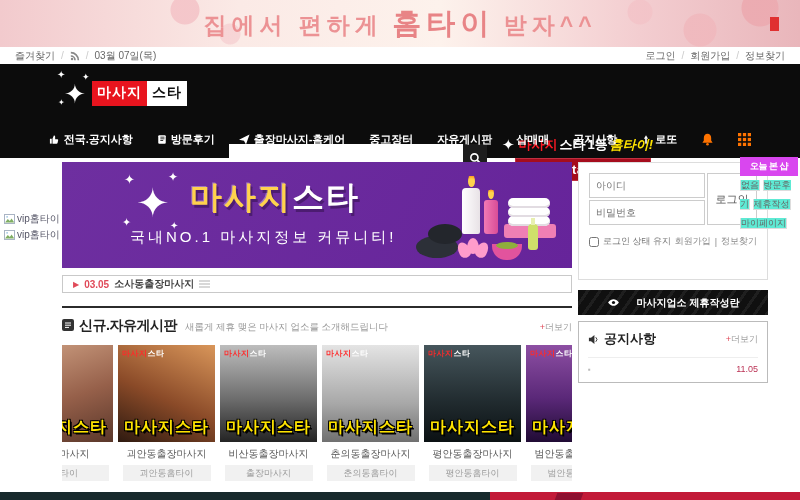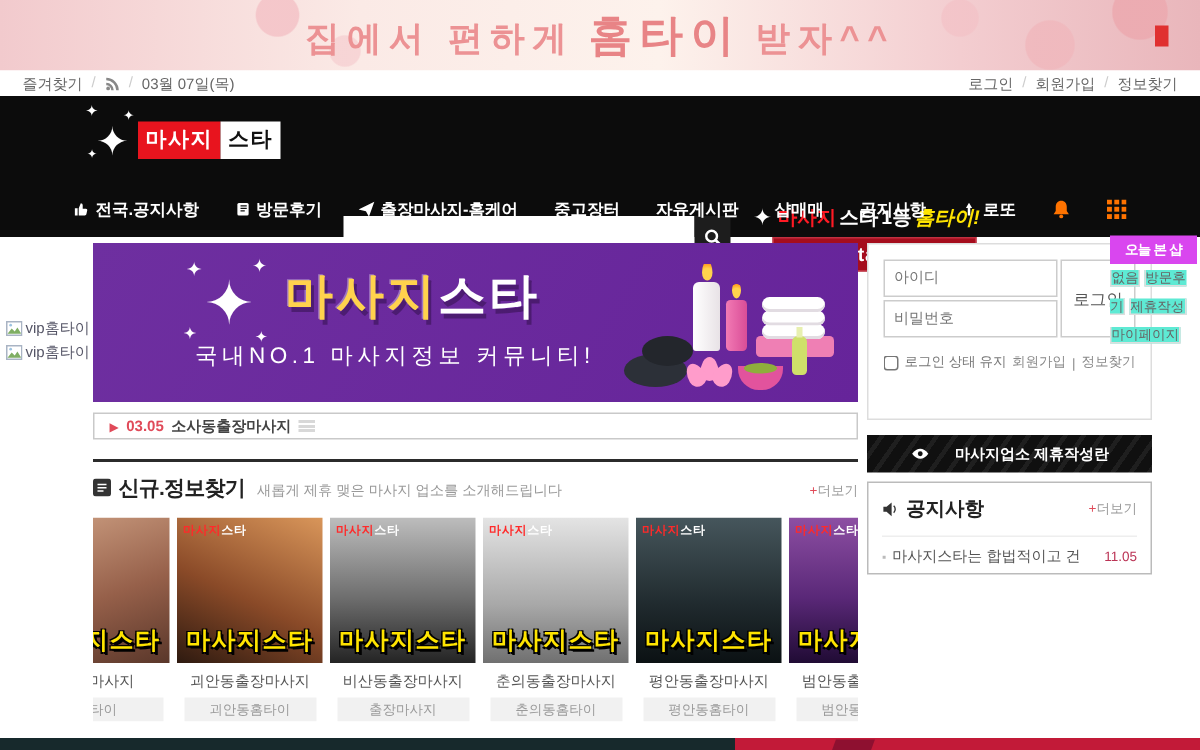--- a/index.html
+++ b/index.html
@@ -370,21 +370,21 @@
       <span class="nb-extra"></span>
     </a>
 
     <div class="section-head">
       <span class="sec-icon">
           <svg width="12" height="12" viewBox="0 0 12 12">
             <rect width="12" height="12" rx="2" fill="#333"></rect>
             <path d="M3 4h6M3 6.2h6M3 8.4h4" stroke="#fff" stroke-width="1"></path>
           </svg>
         </span>
-      <span class="sec-title">신규.정보찾기</span>
+      <span class="sec-title">신규.자유게시판</span>
       <span class="sec-sub">새롭게 제휴 맺은 마사지 업소를 소개해드립니다</span>
       <a class="sec-more"><b>+</b><span>더보기</span></a>
     </div>
 
     <div class="cards-viewport">
       <div class="cards-track">
 
         <a class="card">
           <div class="card-img ci-1">
             <div class="mini-logo"><span class="ml-white">스타</span></div>
@@ -480,21 +480,20 @@
             <svg width="11" height="11" viewBox="0 0 12 12" fill="#333">
               <path d="M1 4.2v3.6h2.3L7 11V1L3.3 4.2H1z"></path>
               <path d="M8.5 3.5a3.4 3.4 0 0 1 0 5" stroke="#333" fill="none" stroke-width="1"></path>
             </svg>
           </span>
         <span class="notice-title">공지사항</span>
         <a class="notice-more"><b>+</b><span>더보기</span></a>
       </div>
       <a class="notice-item">
         <span class="ni-dot">▪</span>
-        <span class="ni-title">마사지스타는 합법적이고 건</span>
         <span class="ni-date">11.05</span>
       </a>
     </div>
   </div>
 
   <div class="quick">
     <div class="quick-head">오늘 본 샵</div>
     <a class="quick-item">없음</a>
     <a class="quick-item">방문후기</a>
     <a class="quick-item">제휴작성</a>

